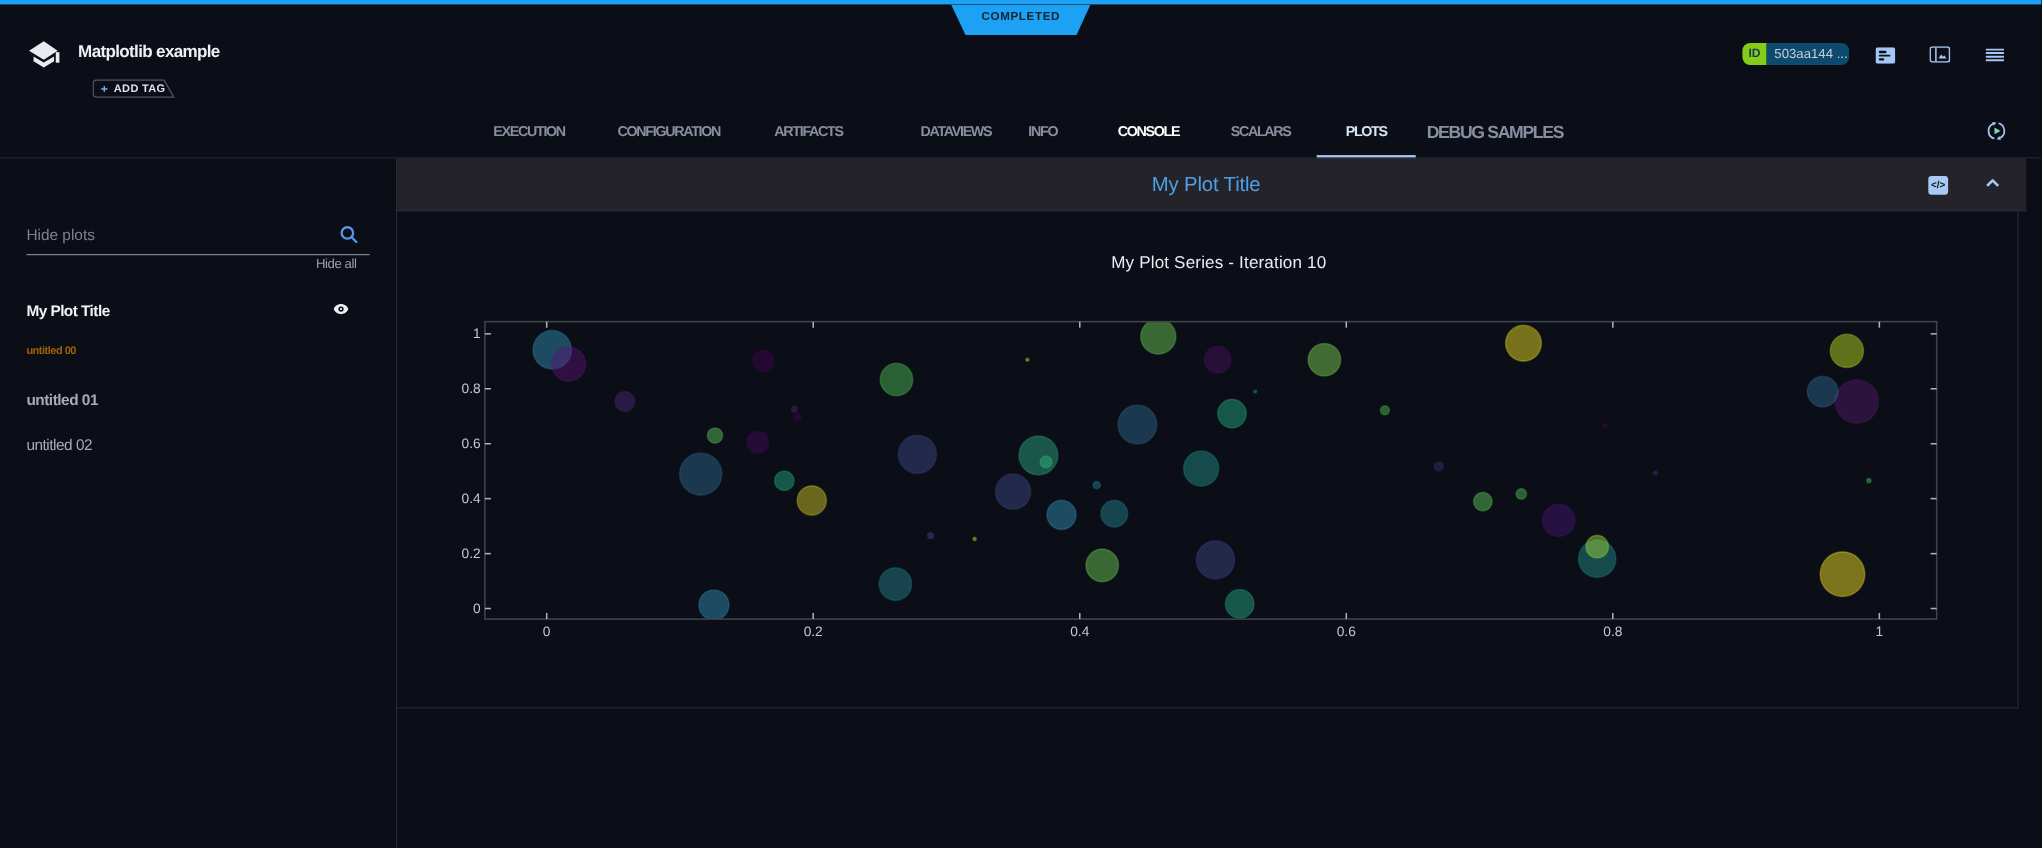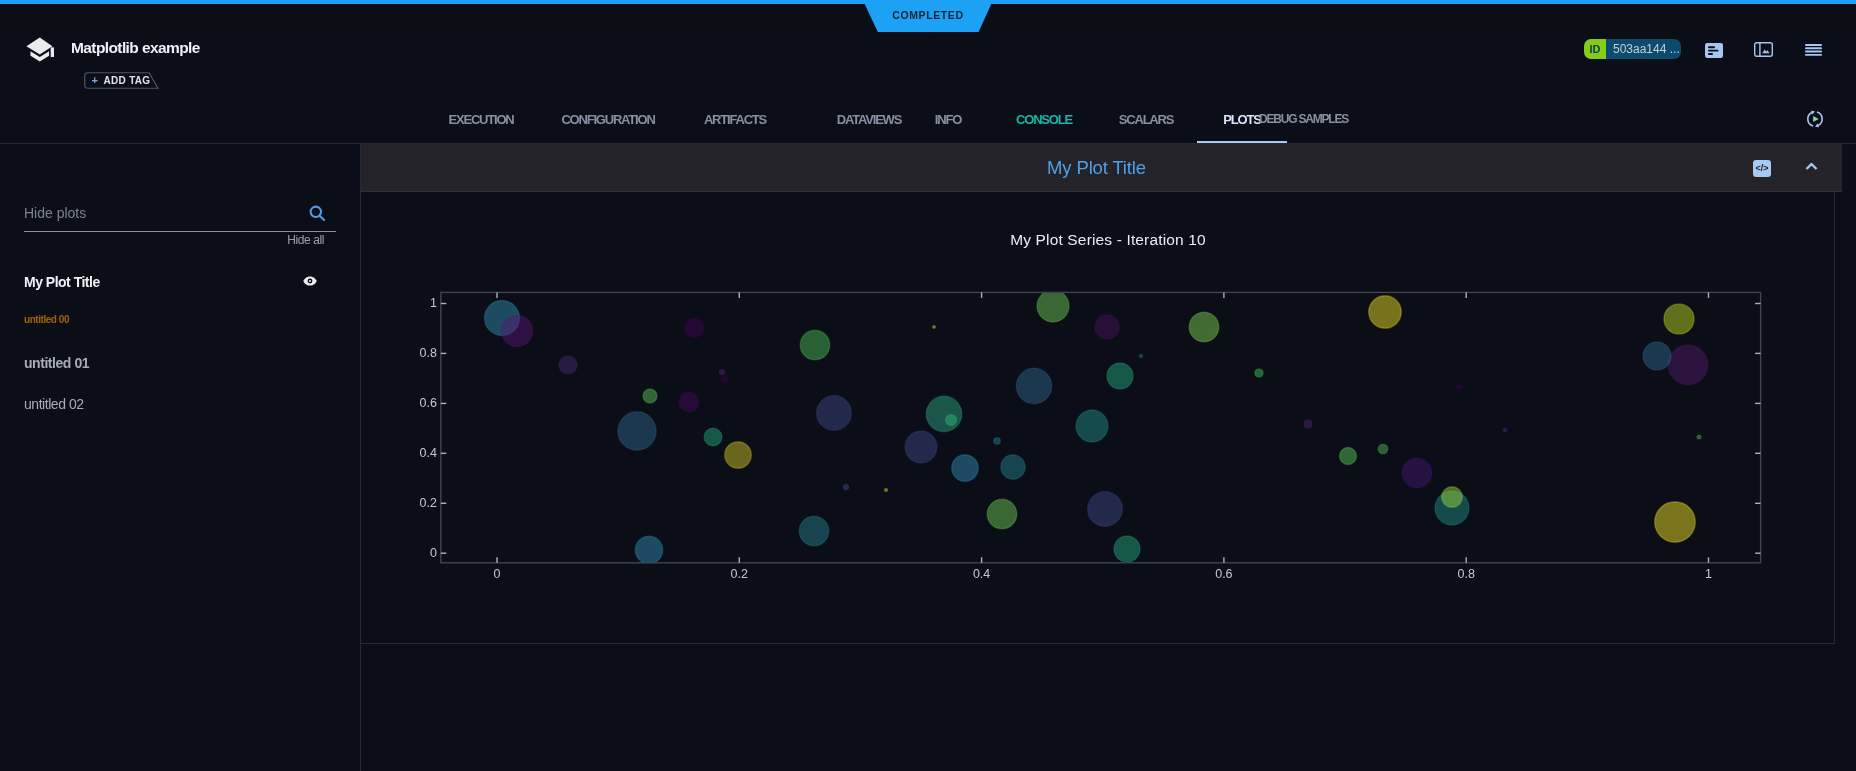--- a/index.html
+++ b/index.html
@@ -51,24 +51,24 @@
   <rect x="0" y="3.3" width="17" height="1.9" rx="0.9" fill="#a5c6f2"></rect>
   <rect x="0" y="6.6" width="17" height="1.9" rx="0.9" fill="#a5c6f2"></rect>
   <rect x="0" y="9.9" width="17" height="1.9" rx="0.9" fill="#a5c6f2"></rect>
 </svg>
 
 <div class="abs" style="left:381px;top:112px;width:200px;text-align:center;font-size:13px;font-weight:bold;letter-spacing:-1.2px;color:#878fa0;">EXECUTION</div>
 <div class="abs" style="left:508px;top:112px;width:200px;text-align:center;font-size:13px;font-weight:bold;letter-spacing:-1.2px;color:#878fa0;">CONFIGURATION</div>
 <div class="abs" style="left:635px;top:112px;width:200px;text-align:center;font-size:13px;font-weight:bold;letter-spacing:-1.2px;color:#878fa0;">ARTIFACTS</div>
 <div class="abs" style="left:747px;top:112px;width:200px;text-align:center;font-size:13px;font-weight:bold;letter-spacing:-1.2px;color:#878fa0;padding-left:44px;">DATAVIEWS</div>
 <div class="abs" style="left:848px;top:112px;width:200px;text-align:center;font-size:13px;font-weight:bold;letter-spacing:-1.2px;color:#878fa0;">INFO</div>
-<div class="abs" style="left:944px;top:112px;width:200px;text-align:center;font-size:13px;font-weight:bold;letter-spacing:-1.2px;color:#14b8a6;">CONSOLE</div>
+<div class="abs" style="left:944px;top:112px;width:200px;text-align:center;font-size:13px;font-weight:bold;letter-spacing:-1.2px;color:#ffffff;">CONSOLE</div>
 <div class="abs" style="left:1046px;top:112px;width:200px;text-align:center;font-size:13px;font-weight:bold;letter-spacing:-1.2px;color:#878fa0;">SCALARS</div>
 <div class="abs" style="left:1142px;top:112px;width:200px;text-align:center;font-size:13px;font-weight:bold;letter-spacing:-1.2px;color:#d8e5f8;">PLOTS</div>
-<div class="abs" style="left:1259px;top:112px;width:200px;font-size:12px;font-weight:bold;letter-spacing:-1.2px;color:#878fa0;">DEBUG SAMPLES</div>
+<div class="abs" style="left:1259px;top:112px;width:200px;text-align:center;font-size:16px;font-weight:bold;letter-spacing:-1.2px;color:#878fa0;">DEBUG SAMPLES</div>
 <div class="abs" style="left:1197px;top:140.5px;width:90px;height:3px;background:#a9c8f3;"></div>
 
 <svg class="abs" style="left:1804.5px;top:109px;" width="20" height="20" viewBox="0 0 20 20">
   <g stroke="#a8c7f0" stroke-width="1.6" fill="none">
     <path d="M8.1 17.0 A7.2 7.2 0 0 1 7.0 3.5"></path>
     <path d="M11.9 3.05 A7.2 7.2 0 0 1 13.0 16.5"></path>
   </g>
   <polygon points="9.9,2.3 7.5,5.4 6.0,1.8 " fill="#a8c7f0"></polygon>
   <polygon points="10.1,17.7 12.5,14.6 14.0,18.2" fill="#a8c7f0"></polygon>
   <polygon points="8.2,6.9 8.2,13.1 13.6,10" fill="#7adcb4"></polygon>

